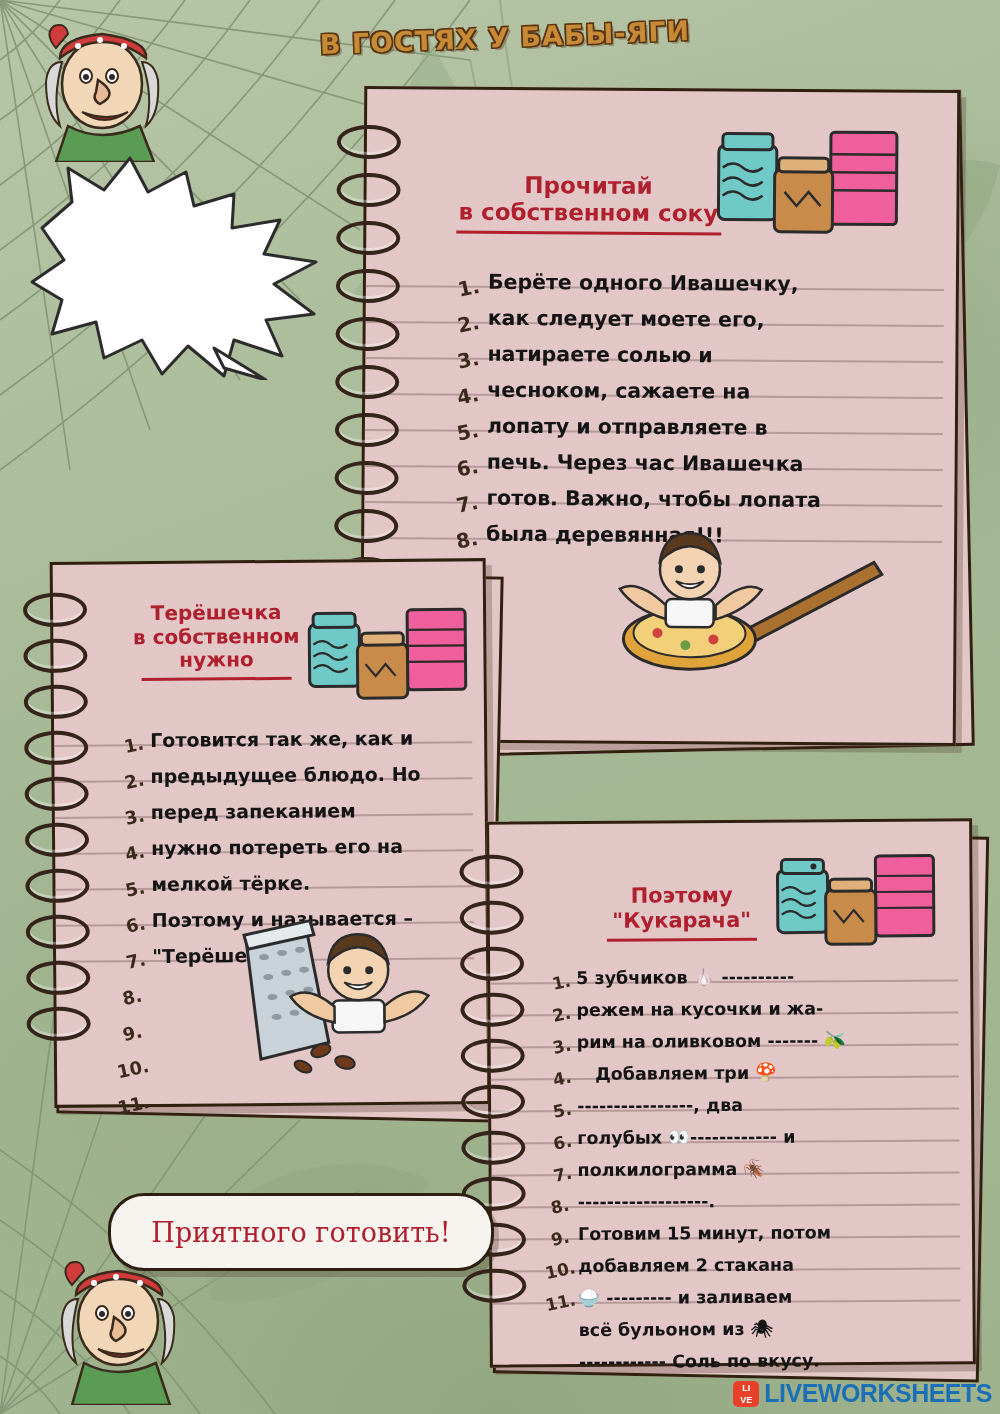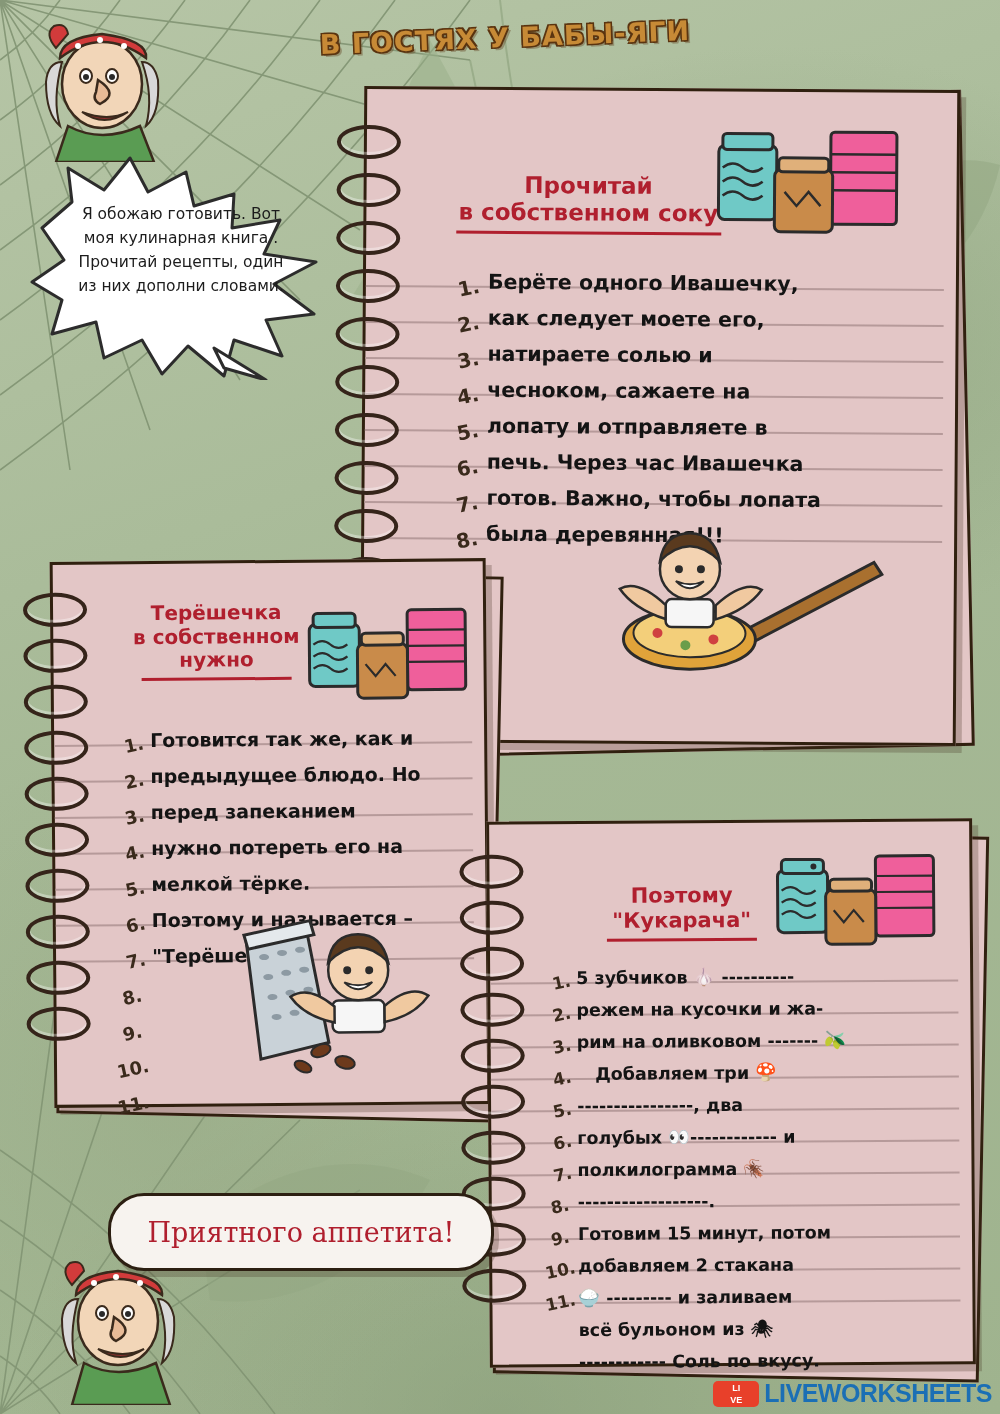--- a/index.html
+++ b/index.html
@@ -164,21 +164,21 @@
   
   .lw {
     position: absolute;
     right: 8px;
     bottom: 6px;
     display: flex;
     align-items: center;
     gap: 5px;
   }
   .lw .badge {
-    width: 46px; height: 26px;
+    width: 26px; height: 26px;
     background: #e8402a;
     border-radius: 5px;
     position: relative;
   }
   .lw .badge b {
     position: absolute;
     left: 0; right: 0;
     text-align: center;
     color: #fff;
     font-size: 9px;
@@ -262,25 +262,20 @@
 </div>
 
 <div class="burst">
   <svg width="300" height="230" viewBox="0 0 300 230">
     <path d="M14 78 L44 52 L40 18 L76 40 L102 8 L120 42 L158 22 L166 56 L206 44 L204 78
              L252 70 L236 104 L288 112 L246 134 L286 164 L238 170 L254 206 L206 190
              L196 226 L160 196 L134 224 L114 190 L76 208 L68 172 L24 184 L34 150
              L4 132 L36 110 Z" fill="#ffffff" stroke="#2c2c2c" stroke-width="3" stroke-linejoin="round"></path>
     <path d="M186 198 L238 230 L196 218 Z" fill="#ffffff" stroke="#2c2c2c" stroke-width="3" stroke-linejoin="round"></path>
   </svg>
-  <div class="txt">Я обожаю готовить.
-Вот моя кулинарная
-книга . Прочитай
-рецепты, один из них
-дополни словами.</div>
 </div>
 
 <div class="nb-stack" style="left:372px; top:96px; width:590px; height:650px; transform:rotate(-1.2deg);"></div>
 <div class="notebook" style="left:362px; top:88px; width:590px; height:650px; transform:rotate(0.4deg);">
   <div class="lines">
     <i style="top:196px"></i>
       <i style="top:232px"></i>
       <i style="top:268px"></i>
       <i style="top:304px"></i>
     <i style="top:340px"></i>
@@ -541,21 +536,21 @@
     <div class="ring" style="top:214px; left:4px;"></div>
     <div class="ring" style="top:260px; left:4px;"></div>
     <div class="ring" style="top:306px; left:4px;"></div>
     <div class="ring" style="top:352px; left:4px;"></div>
     <div class="ring" style="top:398px; left:4px;"></div>
     <div class="ring" style="top:444px; left:4px;"></div>
   </div>
 </div>
 
 <div class="bon">
-  <span>Приятного аппетита!</span>
+  <span>Приятного готовить!</span>
 </div>
 
 <div class="baba" style="left:30px; top:1255px; width:165px; height:150px;">
   <svg width="165" height="150" viewBox="0 0 165 150">
     <ellipse cx="88" cy="66" rx="40" ry="44" fill="#f2d6b8" stroke="#3a2a1c" stroke-width="2.5"></ellipse>
     <path d="M48 44 Q38 82 46 108 Q32 96 32 64 Q34 44 48 44Z" fill="#d8d8d8" stroke="#3a2a1c" stroke-width="2"></path>
     <path d="M128 44 Q140 78 132 108 Q146 96 144 62 Q140 44 128 44Z" fill="#d8d8d8" stroke="#3a2a1c" stroke-width="2"></path>
     <path d="M46 40 Q88 8 132 40 Q134 22 88 16 Q46 20 46 40Z" fill="#d23b3b" stroke="#3a2a1c" stroke-width="2.5"></path>
     <circle cx="64" cy="28" r="3" fill="#fff"></circle>
       <circle cx="86" cy="22" r="3" fill="#fff"></circle>

